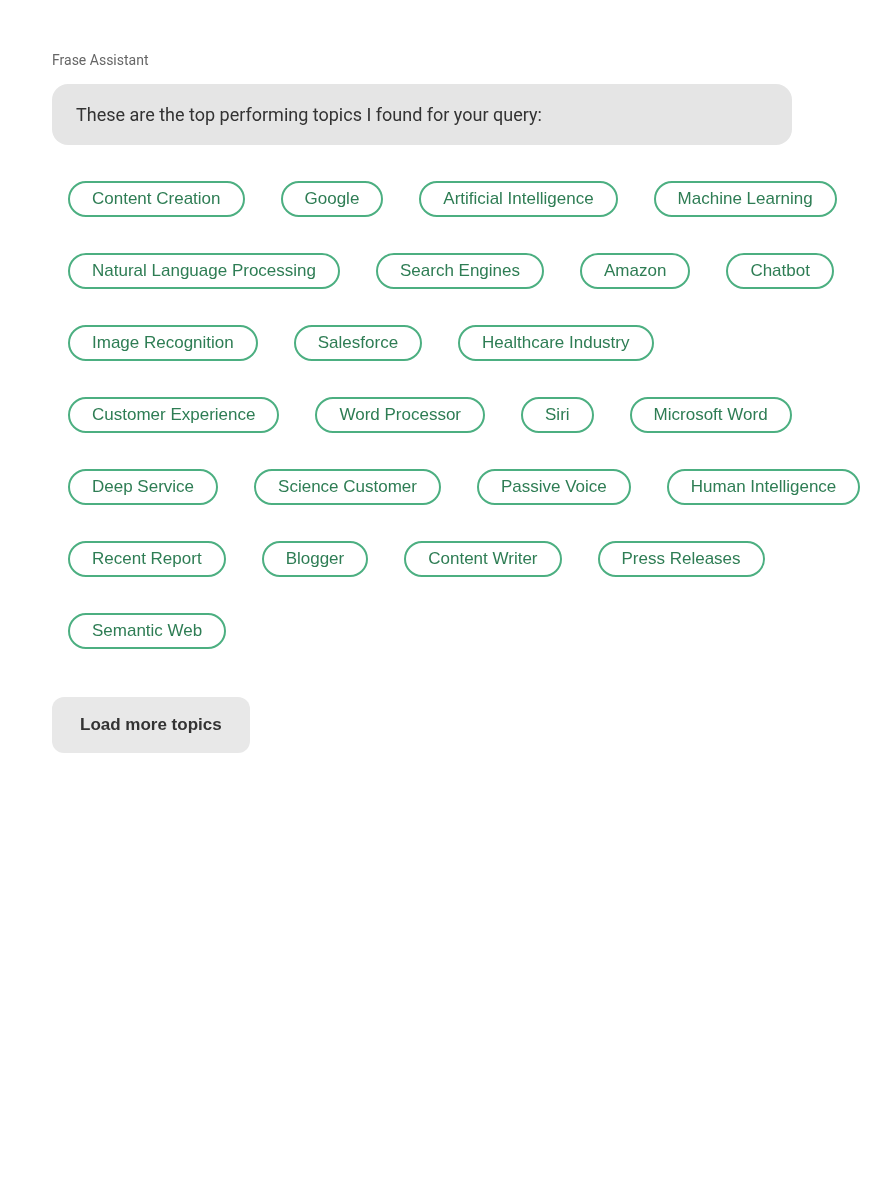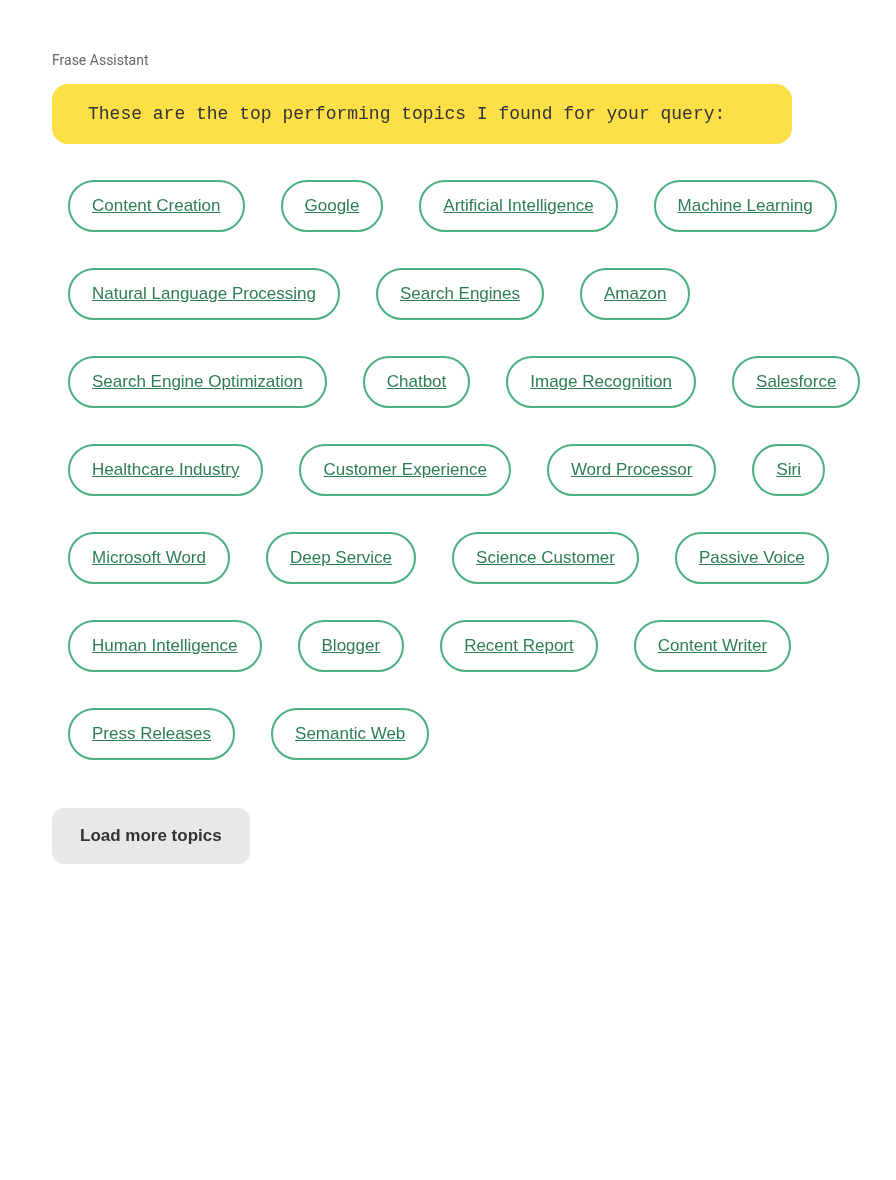--- a/index.html
+++ b/index.html
@@ -17,52 +17,50 @@
     }
 
     .app-title {
       font-size: 14px;
       color: #666;
       margin-bottom: 16px;
       font-weight: 400;
     }
 
     .assistant-bubble {
-      background: #fde047;
+      background: #e5e5e5;
       border-radius: 16px;
-      padding: 20px 24px;
+      padding: 20px 12px;
       margin-bottom: 24px;
       font-size: 18px;
       color: #333;
       max-width: 740px;
-      font-family: Liberation Mono, monospace;
     }
 
     .topics-container {
       display: flex;
       flex-wrap: wrap;
       gap: 12px;
       padding: 0 4px;
     }
 
     .topic-tag {
       display: inline-flex;
       align-items: center;
       justify-content: center;
       border: 2px solid #4CAF81;
       border-radius: 50px;
-      padding: 14px 22px;
+      padding: 6px 22px;
       font-size: 17px;
       color: #2e7d54;
       background: #ffffff;
       cursor: pointer;
       font-weight: 400;
       white-space: nowrap;
       transition: background 0.15s;
-      text-decoration: underline;
     }
 
     .load-more-btn {
       margin-top: 24px;
       background: #e8e8e8;
       border: none;
       border-radius: 12px;
       padding: 18px 28px;
       font-size: 17px;
       color: #333;
@@ -82,35 +80,34 @@
 </div>
 
 <div class="topics-container" id="topics-container">
 <button class="topic-tag">Content Creation</button>
     <button class="topic-tag">Google</button>
     <button class="topic-tag">Artificial Intelligence</button>
     <button class="topic-tag">Machine Learning</button>
     <button class="topic-tag">Natural Language Processing</button>
     <button class="topic-tag">Search Engines</button>
     <button class="topic-tag">Amazon</button>
-    <button class="topic-tag">Search Engine Optimization</button>
     <button class="topic-tag">Chatbot</button>
     <button class="topic-tag">Image Recognition</button>
     <button class="topic-tag">Salesforce</button>
     <button class="topic-tag">Healthcare Industry</button>
     <button class="topic-tag">Customer Experience</button>
     <button class="topic-tag">Word Processor</button>
     <button class="topic-tag">Siri</button>
     <button class="topic-tag">Microsoft Word</button>
     <button class="topic-tag">Deep Service</button>
     <button class="topic-tag">Science Customer</button>
     <button class="topic-tag">Passive Voice</button>
     <button class="topic-tag">Human Intelligence</button>
+    <button class="topic-tag">Recent Report</button>
     <button class="topic-tag">Blogger</button>
-    <button class="topic-tag">Recent Report</button>
     <button class="topic-tag">Content Writer</button>
     <button class="topic-tag">Press Releases</button>
     <button class="topic-tag">Semantic Web</button>
   </div>
 
 <button class="load-more-btn">Load more topics</button>
 
 
 
 

